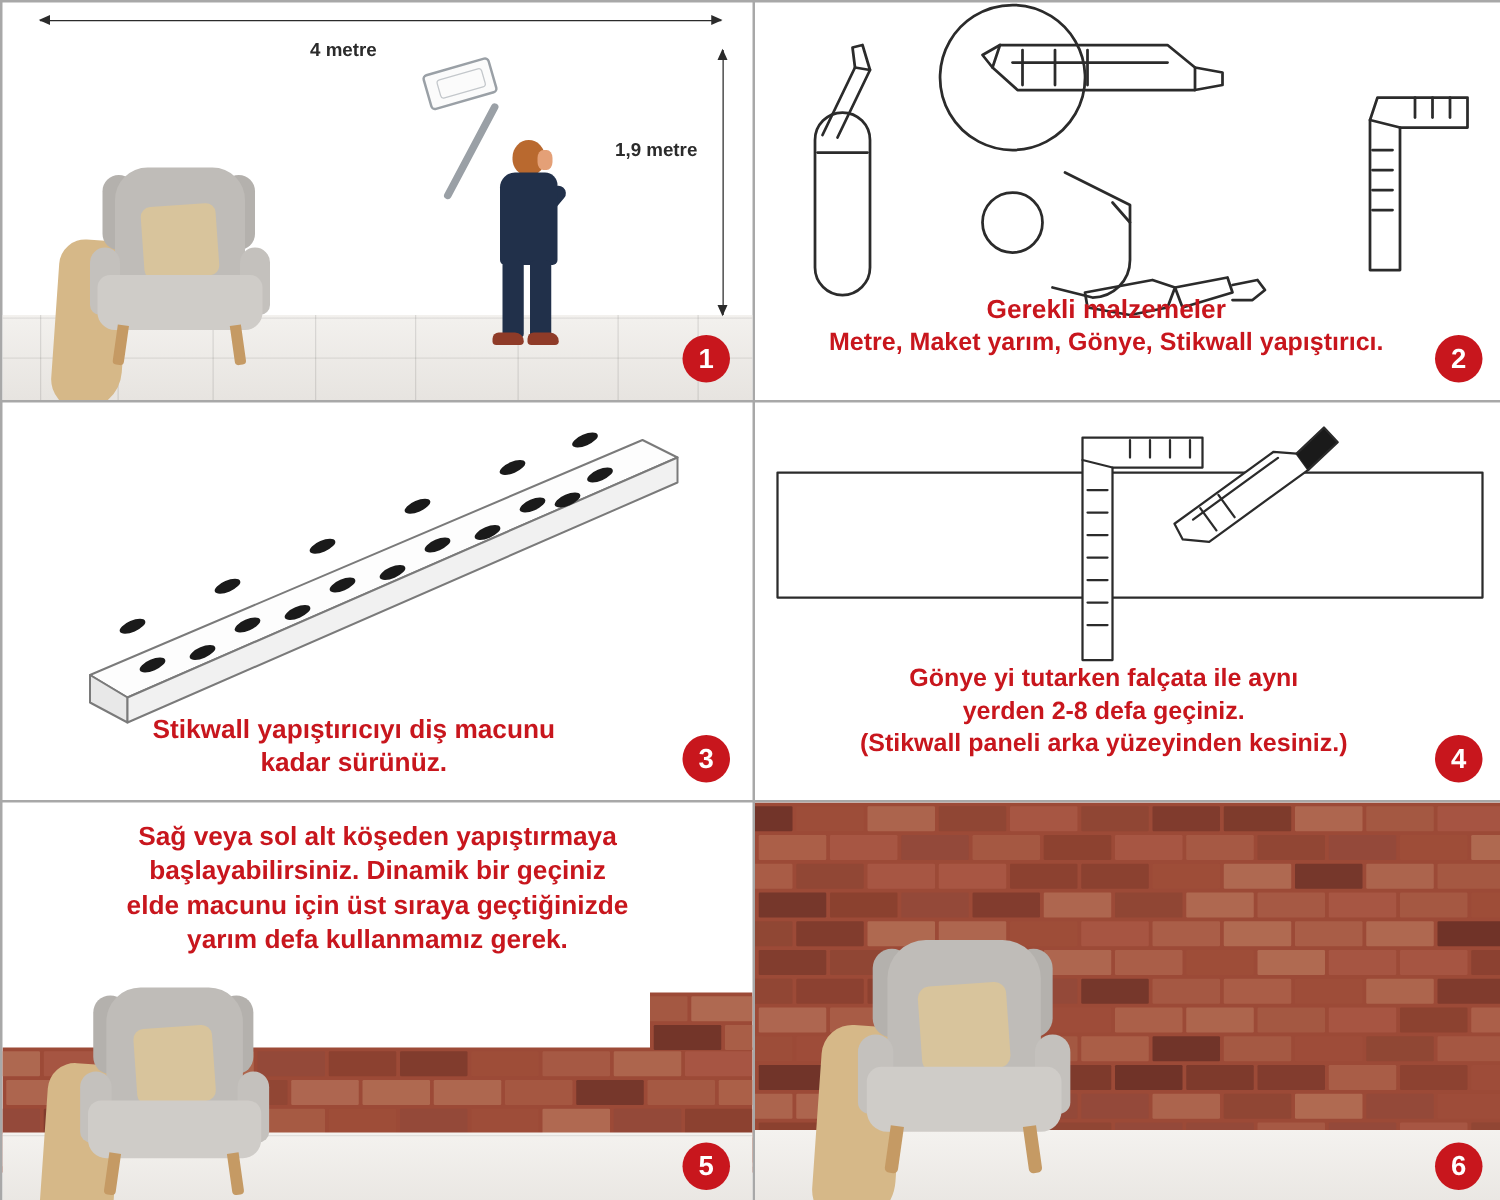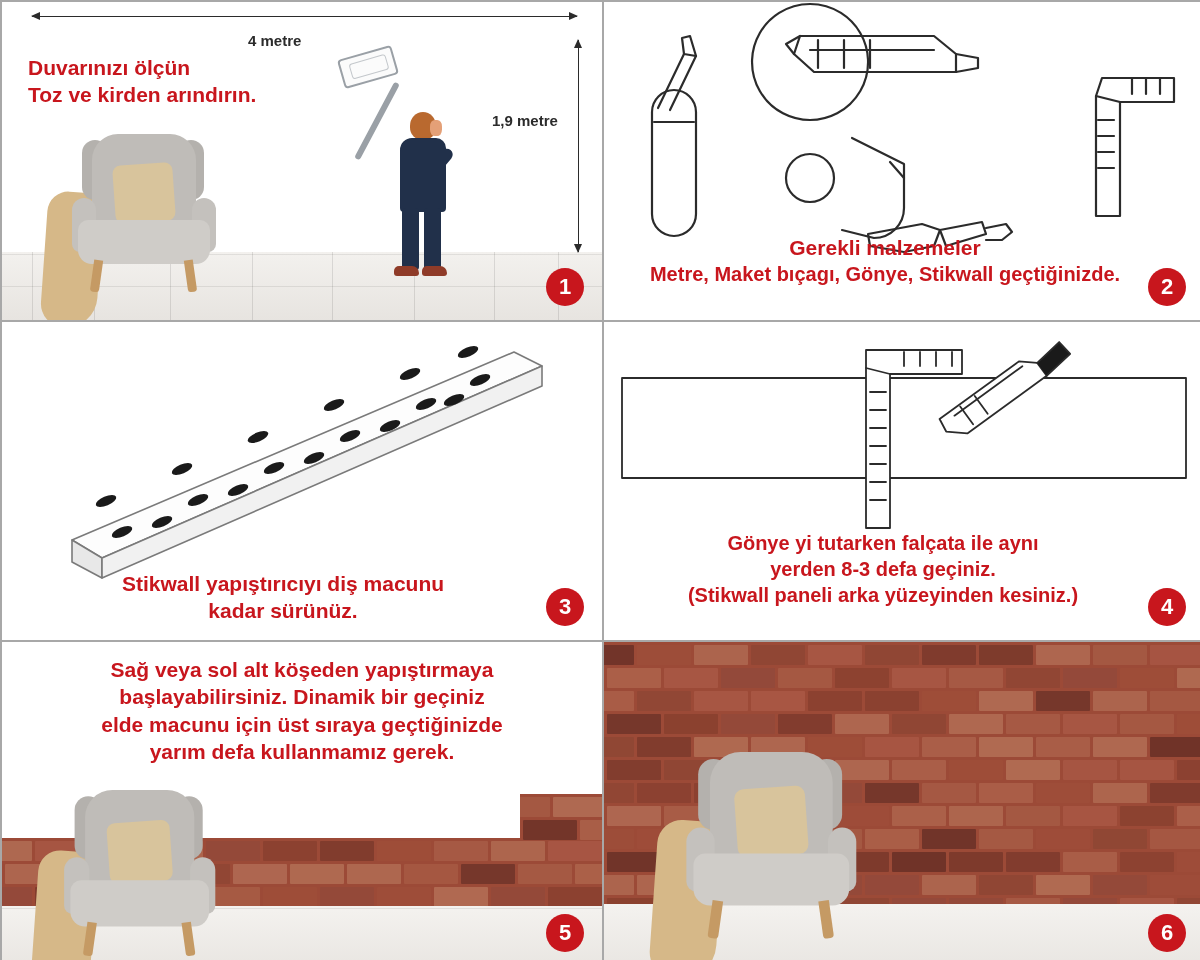--- a/index.html
+++ b/index.html
@@ -342,24 +342,20 @@
         <div class="plank" style="left:492px"></div>
         <div class="plank" style="left:556px"></div>
         <div class="seam" style="top:34px"></div>
       </div>
 
       <div class="p1-dimtop"></div>
       <div class="p1-dimtop-label">4 metre</div>
       <div class="p1-dimright"></div>
       <div class="p1-dimright-label">1,9 metre</div>
 
-      <div class="caption p1-caption">
-        <div>Duvarınızı ölçün</div>
-        <div>Toz ve kirden arındırın.</div>
-      </div>
 
       <div class="chair" style="left:68px; top:132px; transform:scale(1.0);">
         <div class="throw"></div>
         <div class="wingL"></div>
         <div class="wingR"></div>
         <div class="back"></div>
         <div class="cushion"></div>
         <div class="armL"></div>
         <div class="armR"></div>
         <div class="seat"></div>
@@ -425,21 +421,21 @@
             <path d="M494 118 L510 118"></path>
             <path d="M494 134 L510 134"></path>
             <path d="M494 150 L510 150"></path>
             <path d="M494 166 L510 166"></path>
           </g>
         </g>
       </svg>
 
       <div class="caption p2-caption">
         <div class="l1">Gerekli malzemeler</div>
-        <div>Metre, Maket bıçagı, Gönye, Stikwall geçtiğinizde.</div>
+        <div>Metre, Maket yarım, Gönye, Stikwall yapıştırıcı.</div>
       </div>
 
       <div class="badge">2</div>
     </div>
 
     <div class="panel">
       <svg style="position:absolute;inset:0;z-index:10" viewBox="0 0 600 318">
         <g fill="#ffffff" stroke="#7a7a7a" stroke-width="1.6" stroke-linejoin="round">
           <path d="M70 218 L512 30 L540 44 L100 236 Z" fill="#fdfdfd"></path>
           <path d="M70 218 L100 236 L100 256 L70 240 Z" fill="#e8e8e8"></path>
@@ -501,21 +497,21 @@
             <path d="M444 66 L474 62 L476 78 L444 82" fill="#1a1a1a"></path>
             <path d="M346 60 L430 60"></path>
             <path d="M356 56 L356 78"></path>
             <path d="M374 56 L374 78"></path>
           </g>
         </g>
       </svg>
 
       <div class="caption p4-caption">
         <div>Gönye yi tutarken falçata ile aynı</div>
-        <div>yerden 8-3 defa geçiniz.</div>
+        <div>yerden 2-8 defa geçiniz.</div>
         <div>(Stikwall paneli arka yüzeyinden kesiniz.)</div>
       </div>
 
       <div class="badge">4</div>
     </div>
 
     <div class="panel">
       <div class="brickwall" id="brick5" style="left:0; top:196px; width:600px; height:100px;">
           <div class="brick" style="left: -24px; top: 3px; width: 54px; height: 20px; background: rgb(176, 106, 82); opacity: 0.92;"></div>
           <div class="brick" style="left: 33px; top: 3px; width: 54px; height: 20px; background: rgb(168, 87, 68); opacity: 0.87;"></div>

